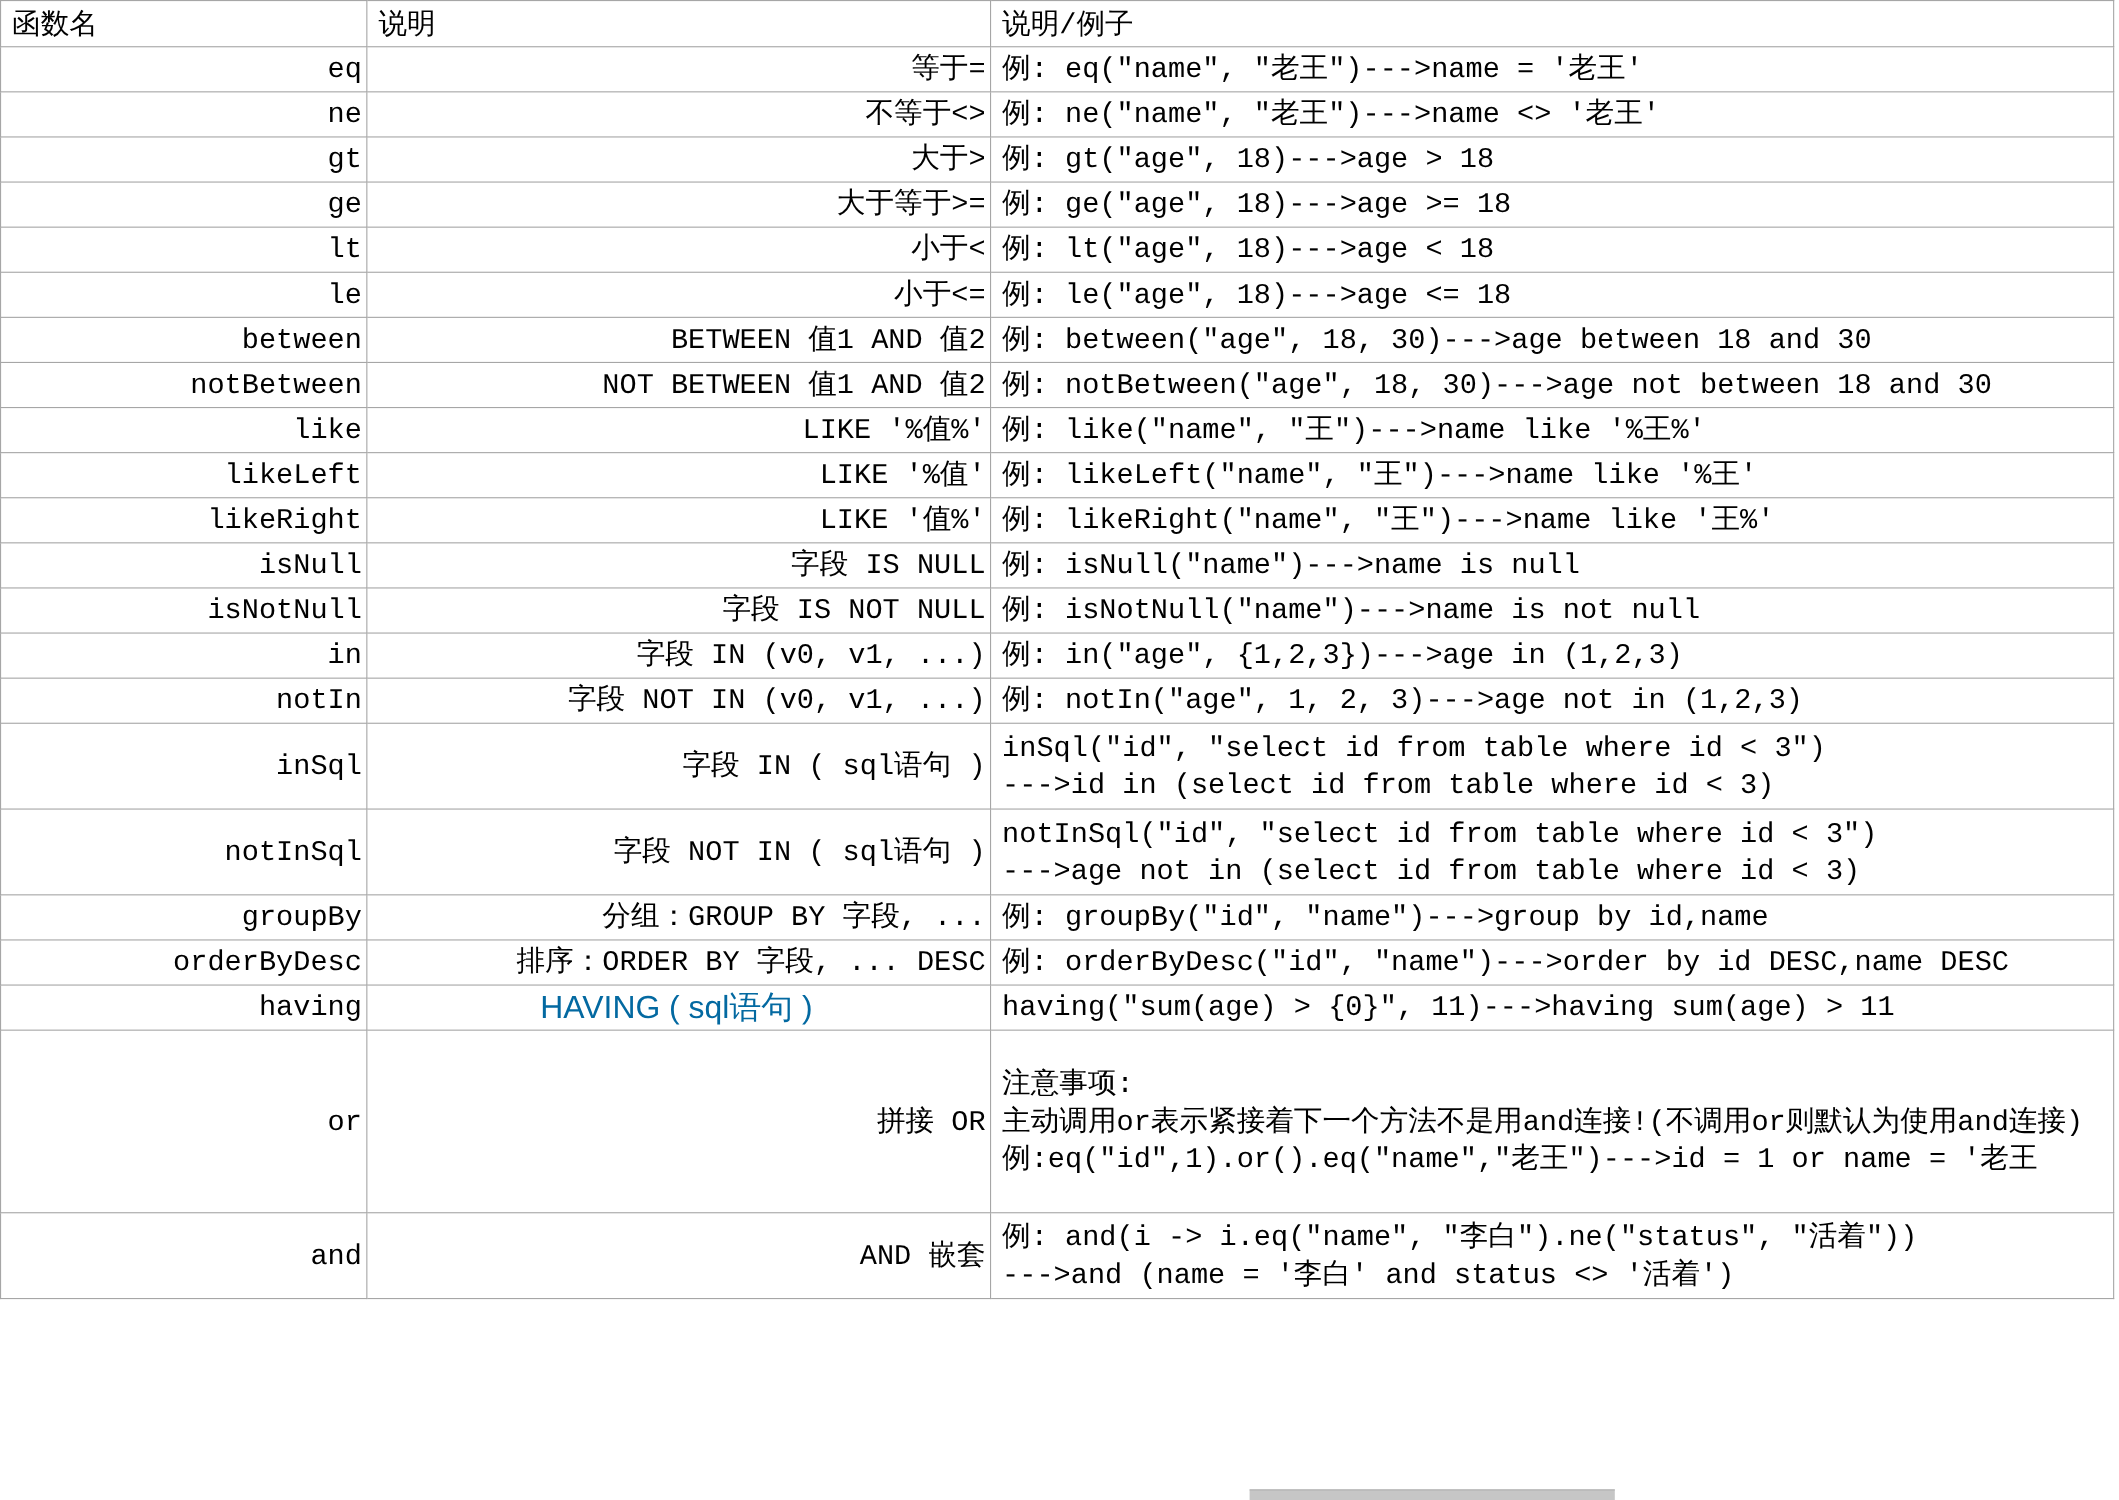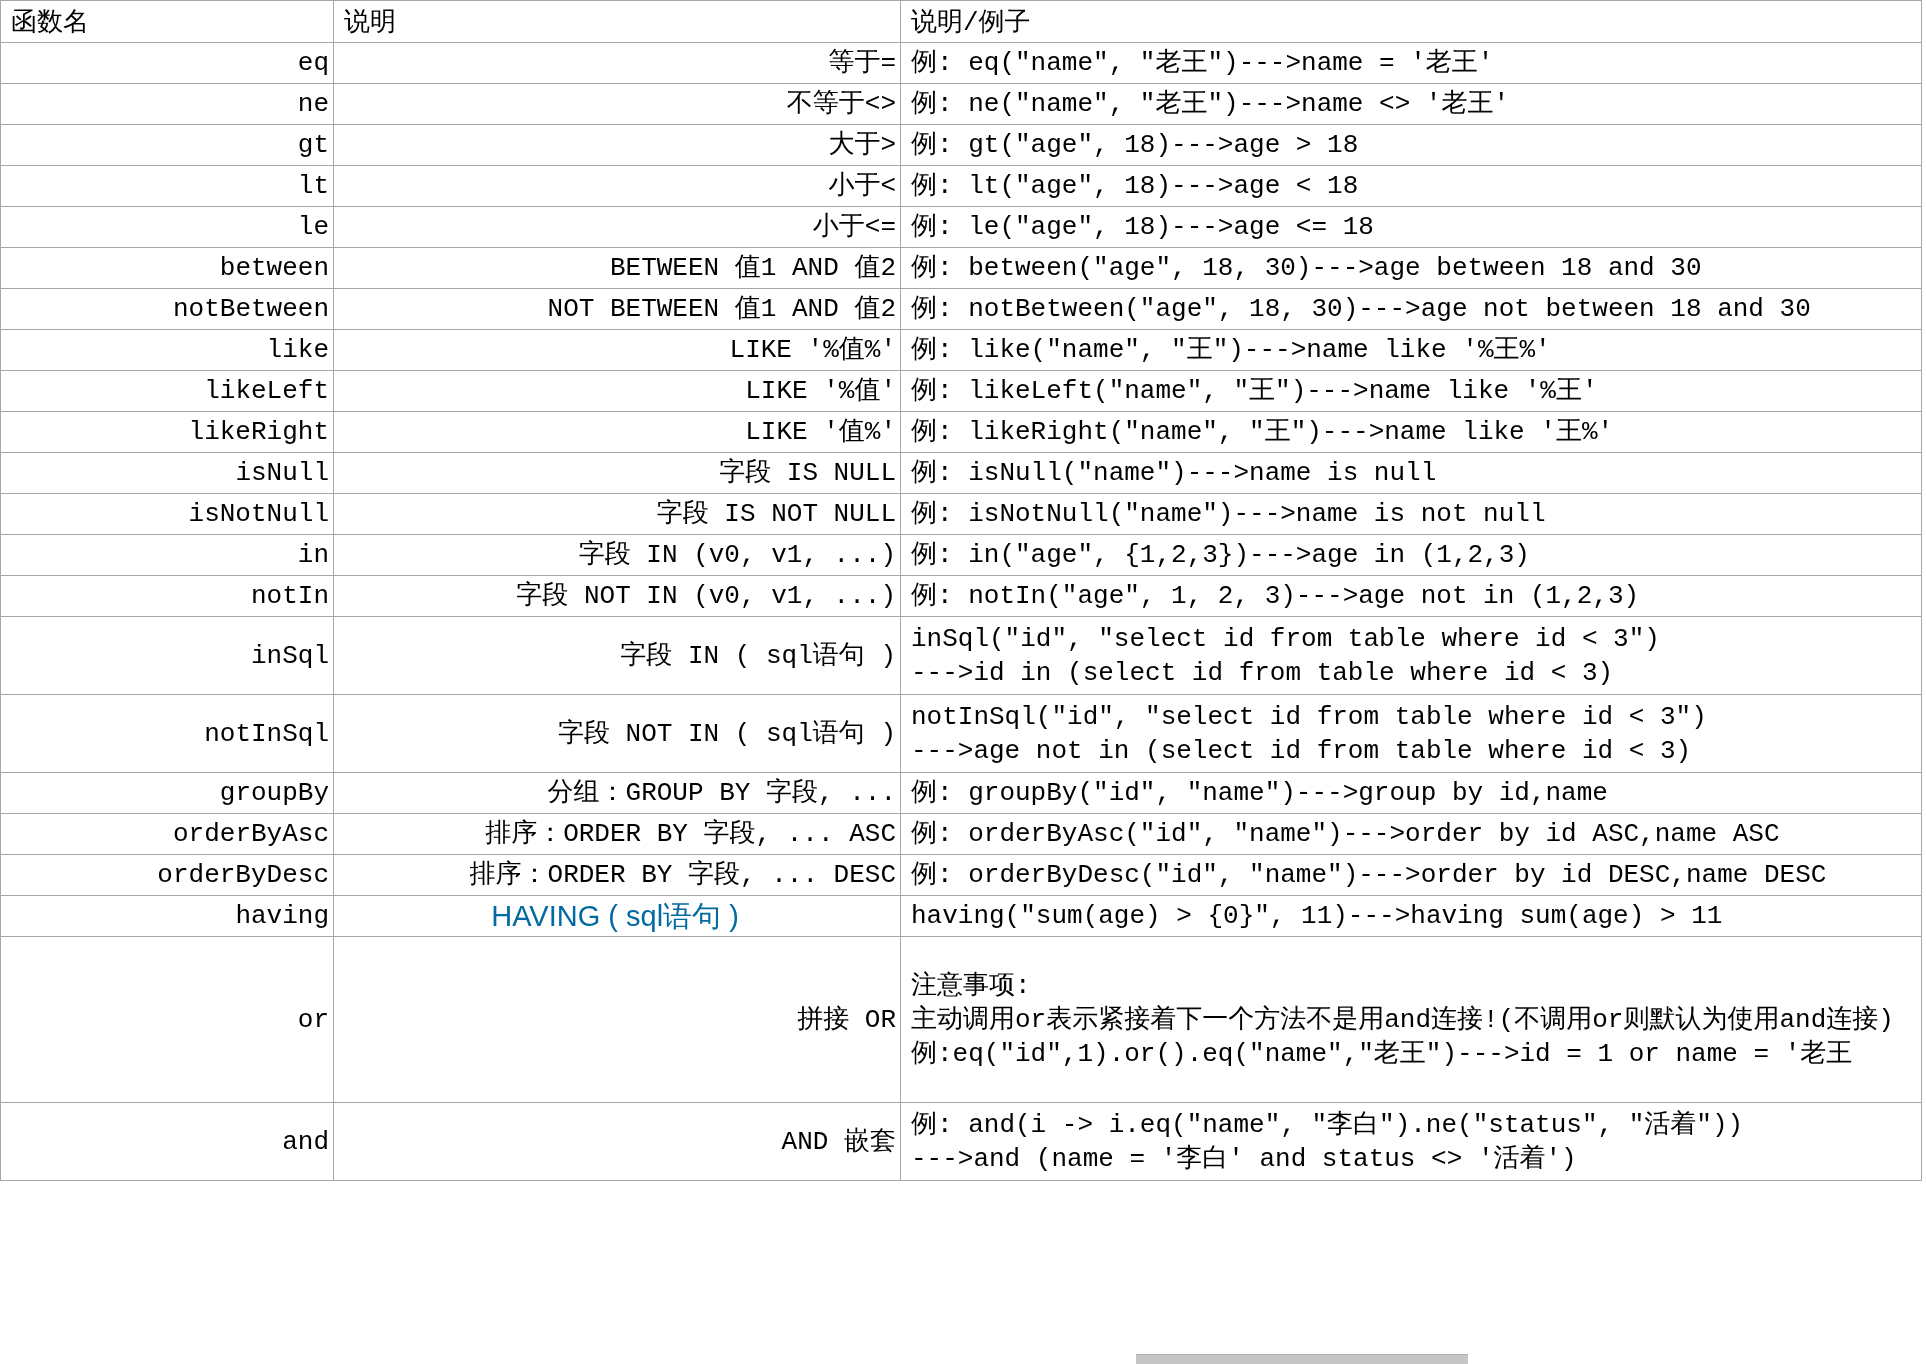--- a/index.html
+++ b/index.html
@@ -83,20 +83,27 @@
           </td>
   </tr>
         <tr class="h1">
     <td class="c-fn">gt</td>
     <td class="c-desc">大于&gt;</td>
     <td class="c-ex">
             <div class="line">例:  gt("age", 18)---&gt;age &gt; 18</div>
           </td>
   </tr>
         <tr class="h1">
+    <td class="c-fn">ge</td>
+    <td class="c-desc">大于等于&gt;=</td>
+    <td class="c-ex">
+            <div class="line">例:  ge("age", 18)---&gt;age &gt;= 18</div>
+          </td>
+  </tr>
+        <tr class="h1">
     <td class="c-fn">lt</td>
     <td class="c-desc">小于&lt;</td>
     <td class="c-ex">
             <div class="line">例:  lt("age", 18)---&gt;age &lt; 18</div>
           </td>
   </tr>
         <tr class="h1">
     <td class="c-fn">le</td>
     <td class="c-desc">小于&lt;=</td>
     <td class="c-ex">
@@ -180,27 +187,20 @@
     <td class="c-ex">
             <div class="line">notInSql("id", "select id from table where id &lt; 3")</div>
             <div class="line">---&gt;age not in (select id from table where id &lt; 3)</div>
           </td>
   </tr>
         <tr class="h1">
     <td class="c-fn">groupBy</td>
     <td class="c-desc">分组：GROUP BY 字段, ...</td>
     <td class="c-ex">
             <div class="line">例: groupBy("id", "name")---&gt;group by id,name</div>
-          </td>
-  </tr>
-        <tr class="h1">
-    <td class="c-fn">orderByAsc</td>
-    <td class="c-desc">排序：ORDER BY 字段, ... ASC</td>
-    <td class="c-ex">
-            <div class="line">例: orderByAsc("id", "name")---&gt;order by id ASC,name ASC</div>
           </td>
   </tr>
         <tr class="h1">
     <td class="c-fn">orderByDesc</td>
     <td class="c-desc">排序：ORDER BY 字段, ... DESC</td>
     <td class="c-ex">
             <div class="line">例: orderByDesc("id", "name")---&gt;order by id DESC,name DESC</div>
           </td>
   </tr>
         <tr class="h1">

